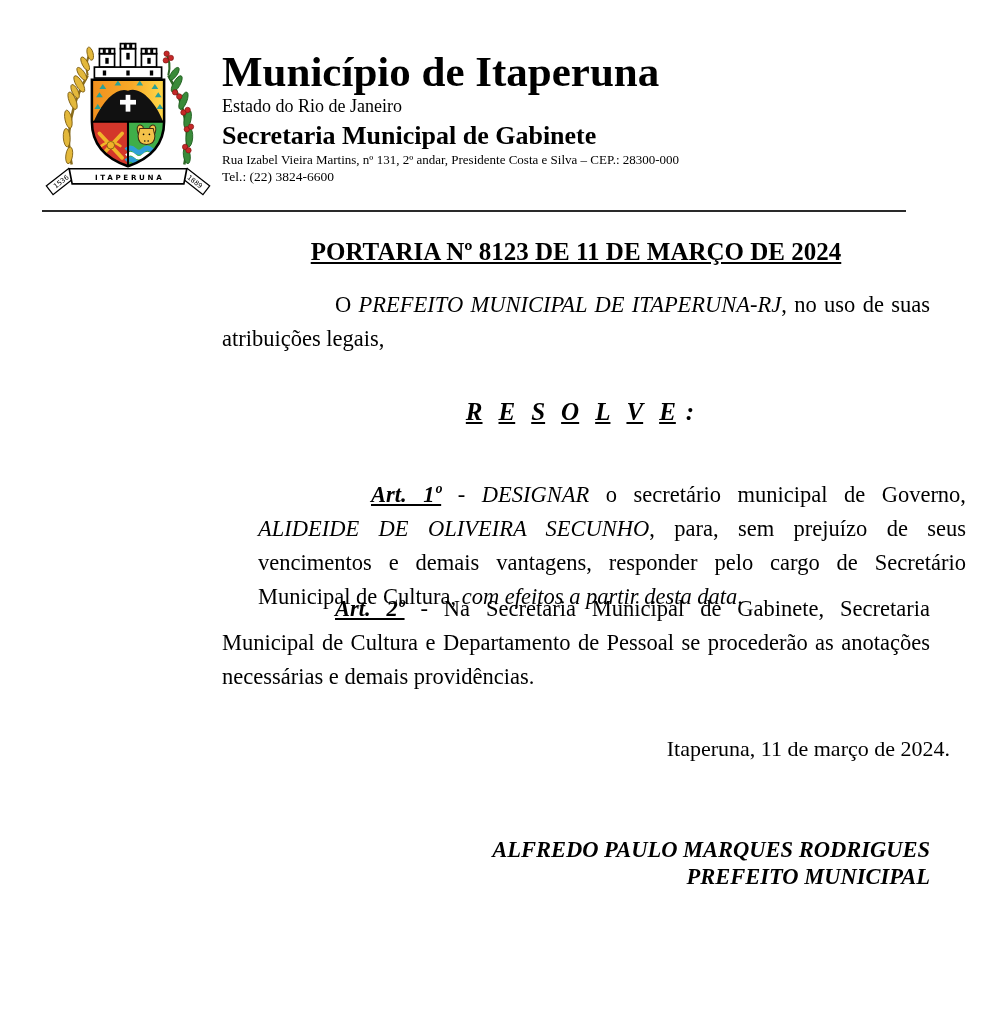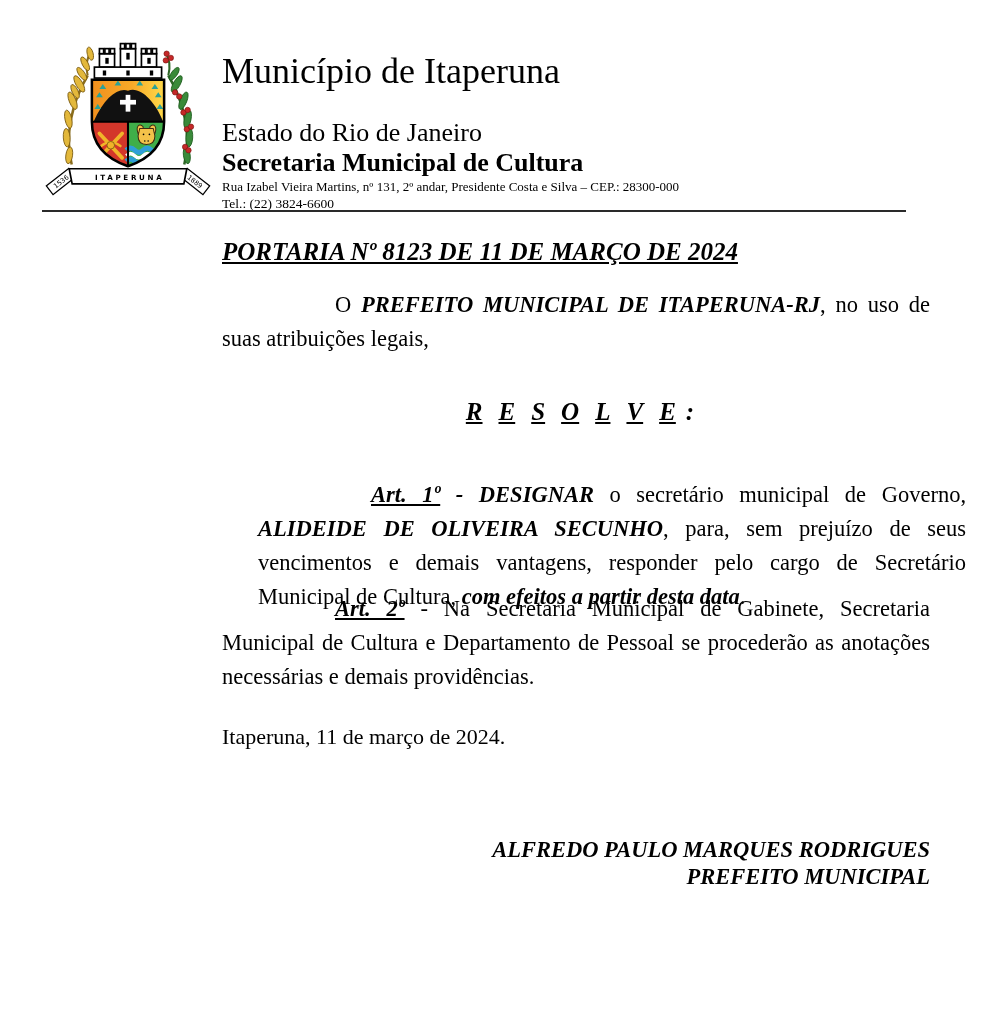--- a/index.html
+++ b/index.html
@@ -7,46 +7,46 @@
     position:relative;
     width:999px; height:1023px;
     background:#ffffff;
     font-family:"Liberation Serif", serif;
     color:#000;
     overflow:hidden;
   }
   
   .crest { position:absolute; left:44px; top:34px; width:168px; height:162px; }
   .hdr { position:absolute; left:222px; top:52px; }
-  .hdr-municipality { font-size:36px; line-height:39px; }
-  .hdr-state        { font-size:26px; line-height:30px;margin-top:27px; }
+  .hdr-municipality { font-size:43px; line-height:39px;font-weight:bold; }
+  .hdr-state        { font-size:18px; line-height:30px; }
   .hdr-department   { font-size:26px; line-height:30px; font-weight:bold; }
   .hdr-address      { font-size:13px; line-height:17px; }
   .hdr-phone        { font-size:13.5px; line-height:17px;font-family:Liberation Serif, serif; }
   .rule { position:absolute; left:42px; top:210px; width:864px; height:0;
           border-top:2px solid #2a2a2a; }
   
   .doc-title { position:absolute; left:222px; top:238px; width:708px;
-               text-align:left; font-size:25px; font-weight:bold; font-style:italic; }
+               text-align:center; font-size:25px; font-weight:bold; }
   .doc-title .u { text-decoration:underline; }
   .para { position:absolute; left:222px; width:708px;
           font-size:22.5px; line-height:34px; text-align:justify; margin:0; }
   .indent { text-indent:113px; }
   .p-opening { top:288px; }
-  .bi  { font-weight:bold; font-style:italic; }
+  .bi  { font-weight:normal; font-style:italic; }
   .biu { font-weight:bold; font-style:italic; text-decoration:underline; }
   .resolve { position:absolute; left:222px; top:398px; width:708px; text-align:center;
              font-size:25px; font-weight:bold; font-style:italic; }
   .resolve .ltr { text-decoration:underline; margin:0 8px; }
   .resolve .colon { margin-left:2px; }
   .p-art1 { top:478px;margin-left:36px; }
   .p-art2 { top:592px; }
   .p-art3 { top:669px; }
   .date-line { position:absolute; left:222px; top:724px; width:716px;
-               text-align:left; font-size:22px; margin:0; }
+               text-align:right; font-size:22px; margin:12px; }
   .signature { position:absolute; left:222px; top:836px; width:708px; text-align:right;
                font-size:22.5px; line-height:27px; font-weight:bold; font-style:italic; }
 </style>
 </head>
 <body>
 
 <div class="page">
 
   <svg class="crest" viewBox="0 0 200 190" xmlns="http://www.w3.org/2000/svg">
     <defs>
@@ -188,21 +188,21 @@
         <text x="15" y="-3.5" font-size="8" text-anchor="middle" fill="#000" font-family="DejaVu Sans, sans-serif">1889</text>
       </g>
       <path d="M30,159 L170,159 L166.5,177 L33.5,177 Z" fill="#ffffff" stroke="#000" stroke-width="2"></path>
       <text x="102" y="172.5" font-size="8.5" letter-spacing="3.2" text-anchor="middle" font-weight="bold" fill="#000" font-family="DejaVu Sans, sans-serif">ITAPERUNA</text>
     </g>
   </svg>
 
   <div class="hdr">
     <div class="hdr-municipality">Município de Itaperuna</div>
     <div class="hdr-state">Estado do Rio de Janeiro</div>
-    <div class="hdr-department">Secretaria Municipal de Cultura</div>
+    <div class="hdr-department">Secretaria Municipal de Gabinete</div>
     <div class="hdr-address">Rua Izabel Vieira Martins, nº 131, 2º andar, Presidente Costa e Silva – CEP.: 28300-000</div>
     <div class="hdr-phone">Tel.: (22) 3824-6600</div>
   </div>
 
   <div class="rule"></div>
 
   <div class="doc-title">
     <span class="u">PORTARIA Nº 8123 DE 11 DE MARÇO DE 2024</span>
   </div>
 

